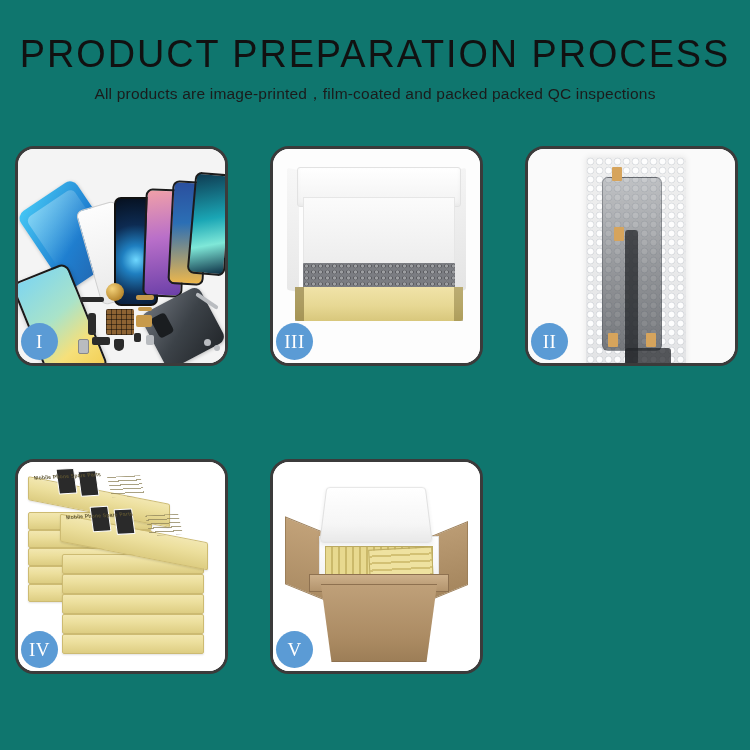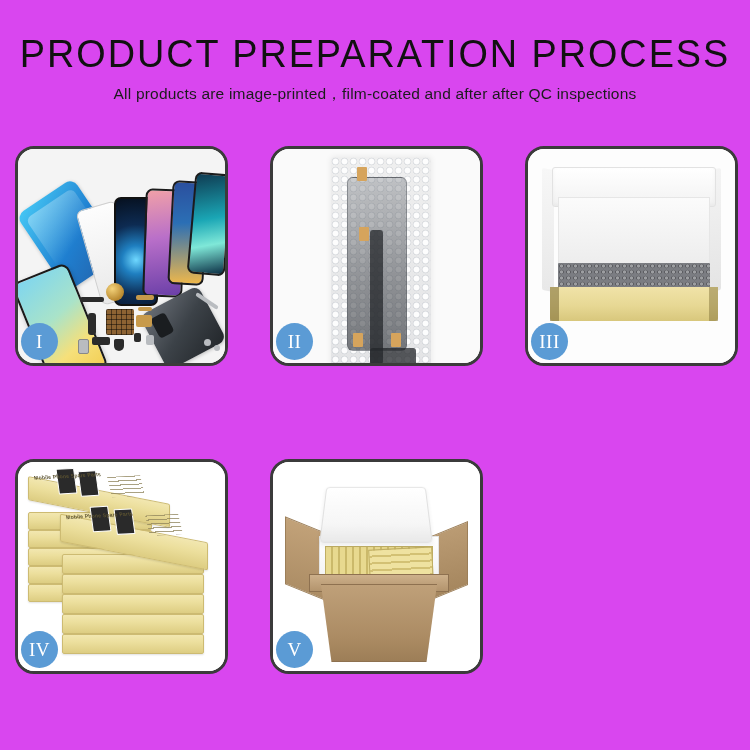--- a/index.html
+++ b/index.html
@@ -12,21 +12,21 @@
     height: 750px;
     overflow: hidden;
     font-family: "Liberation Sans", sans-serif;
     -webkit-font-smoothing: antialiased;
   }
 
   .page {
     position: relative;
     width: 750px;
     height: 750px;
-    background: #d946ef;
+    background: #0f766e;
   }
 
   
   .header {
     position: absolute;
     left: 0;
     top: 34px;
     width: 750px;
     text-align: center;
   }
@@ -399,21 +399,21 @@
     background: rgba(160,133,97,.8);
   }
 </style>
 </head>
 <body>
 
 <div class="page">
 
   <div class="header">
     <div class="title">PRODUCT PREPARATION PROCESS</div>
-    <div class="subtitle">All products are image-printed，film-coated and after after QC inspections</div>
+    <div class="subtitle">All products are image-printed，film-coated and packed packed QC inspections</div>
   </div>
 
   <div class="grid">
 
     <div class="panel p1">
       <div class="panel-inner">
         <div class="phone ph-a"></div>
         <div class="phone ph-b"></div>
         <div class="phone ph-c"></div>
         <div class="phone ph-d"></div>
@@ -433,48 +433,48 @@
         <div class="part gold" style="left:118px;top:166px;width:16px;height:12px;"></div>
         <div class="part dark" style="left:116px;top:184px;width:7px;height:9px;"></div>
         <div class="part silver" style="left:128px;top:186px;width:8px;height:10px;"></div>
         <div class="part silver" style="left:176px;top:150px;width:26px;height:4px;transform:rotate(34deg);"></div>
         <div class="part silver" style="left:186px;top:190px;width:7px;height:7px;border-radius:50%;"></div>
         <div class="part silver" style="left:196px;top:196px;width:6px;height:6px;border-radius:50%;"></div>
       </div>
       <div class="badge">I</div>
     </div>
 
+    <div class="panel p3">
+      <div class="panel-inner">
+        <div class="box3-sideL"></div>
+        <div class="box3-sideR"></div>
+        <div class="box3-lid"></div>
+        <div class="box3-foam"></div>
+        <div class="box3-gray"></div>
+        <div class="box3-front"></div>
+      </div>
+      <div class="badge">III</div>
+    </div>
+
     <div class="panel p2">
       <div class="panel-inner">
         <div class="bubblepack">
           <div class="inner-item">
             <div class="flex-strip"></div>
             <div class="flex-strip b"></div>
           </div>
           <div class="tape" style="left:26px;top:10px;"></div>
           <div class="tape" style="left:28px;top:70px;"></div>
           <div class="tape" style="left:22px;top:176px;"></div>
           <div class="tape" style="left:60px;top:176px;"></div>
         </div>
       </div>
       <div class="badge">II</div>
     </div>
 
-    <div class="panel p3">
-      <div class="panel-inner">
-        <div class="box3-sideL"></div>
-        <div class="box3-sideR"></div>
-        <div class="box3-lid"></div>
-        <div class="box3-foam"></div>
-        <div class="box3-gray"></div>
-        <div class="box3-front"></div>
-      </div>
-      <div class="badge">III</div>
-    </div>
-
     <div class="panel p4">
       <div class="panel-inner">
         <div class="stack">
           <div class="ybox" style="left:0px;  top:28px; width:122px; height:16px;"></div>
           <div class="ybox" style="left:0px;  top:46px; width:122px; height:16px;"></div>
           <div class="ybox" style="left:0px;  top:64px; width:122px; height:16px;"></div>
           <div class="ybox" style="left:0px;  top:82px; width:122px; height:16px;"></div>
           <div class="ybox" style="left:0px;  top:100px;width:122px; height:16px;"></div>
 
           <div class="ybox" style="left:34px; top:70px; width:140px; height:18px;"></div>

